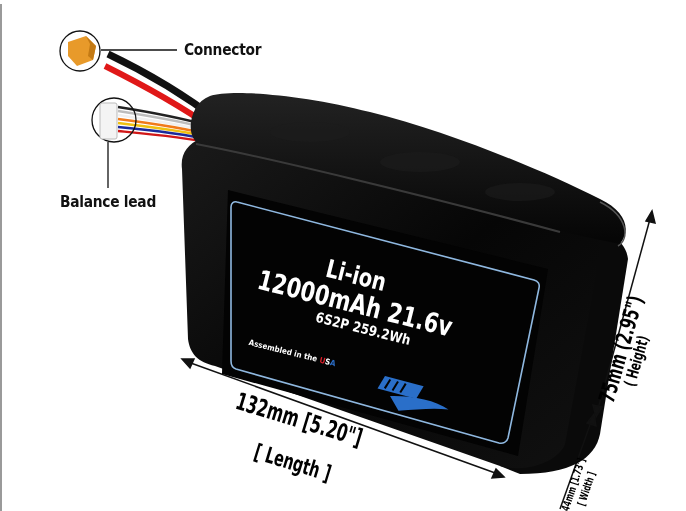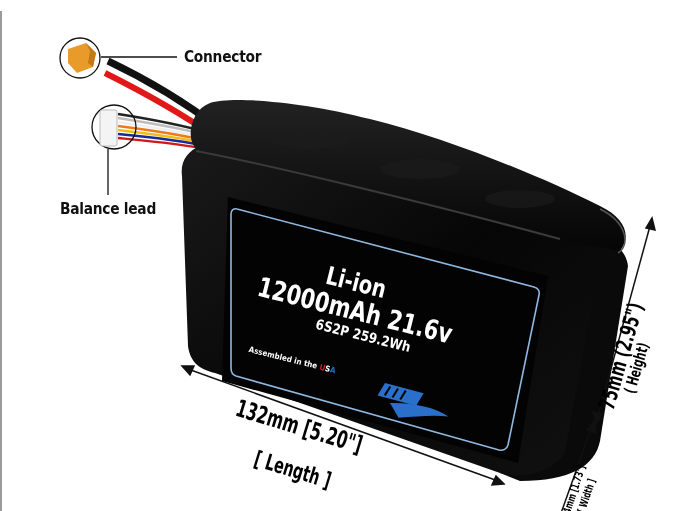--- a/index.html
+++ b/index.html
@@ -1,20 +1,20 @@
 <!DOCTYPE html>
 <html><head>
   <meta charset="utf-8">
   <style>
     html, body { margin: 0; padding: 0; }
     body {
       width: 686px; height: 511px; overflow: hidden; background: #ffffff;
       font-family: "Liberation Sans", sans-serif; position: relative;
     }
-    .frame { position: absolute; left: 0; top: 11px; width: 686px; height: 379px; background: #fff; }
+    .frame { position: absolute; left: 0; top: 4px; width: 686px; height: 379px; background: #fff; }
     .left-edge { position: absolute; left: 0; top: 0; width: 2px; height: 511px; background: #9a9a9a; }
     svg.scene { position: absolute; left: 0; top: 0; }
     .callout {
       position: absolute; font-family: "DejaVu Sans", sans-serif; font-weight: bold;
       color: #111; font-size: 15px; letter-spacing: -0.3px; transform: scaleX(0.92);
       transform-origin: left center; white-space: nowrap;
     }
     .label-text {
       position: absolute; color: #fff; font-family: "DejaVu Sans", sans-serif; font-weight: bold;
       white-space: nowrap; transform-origin: left top;

